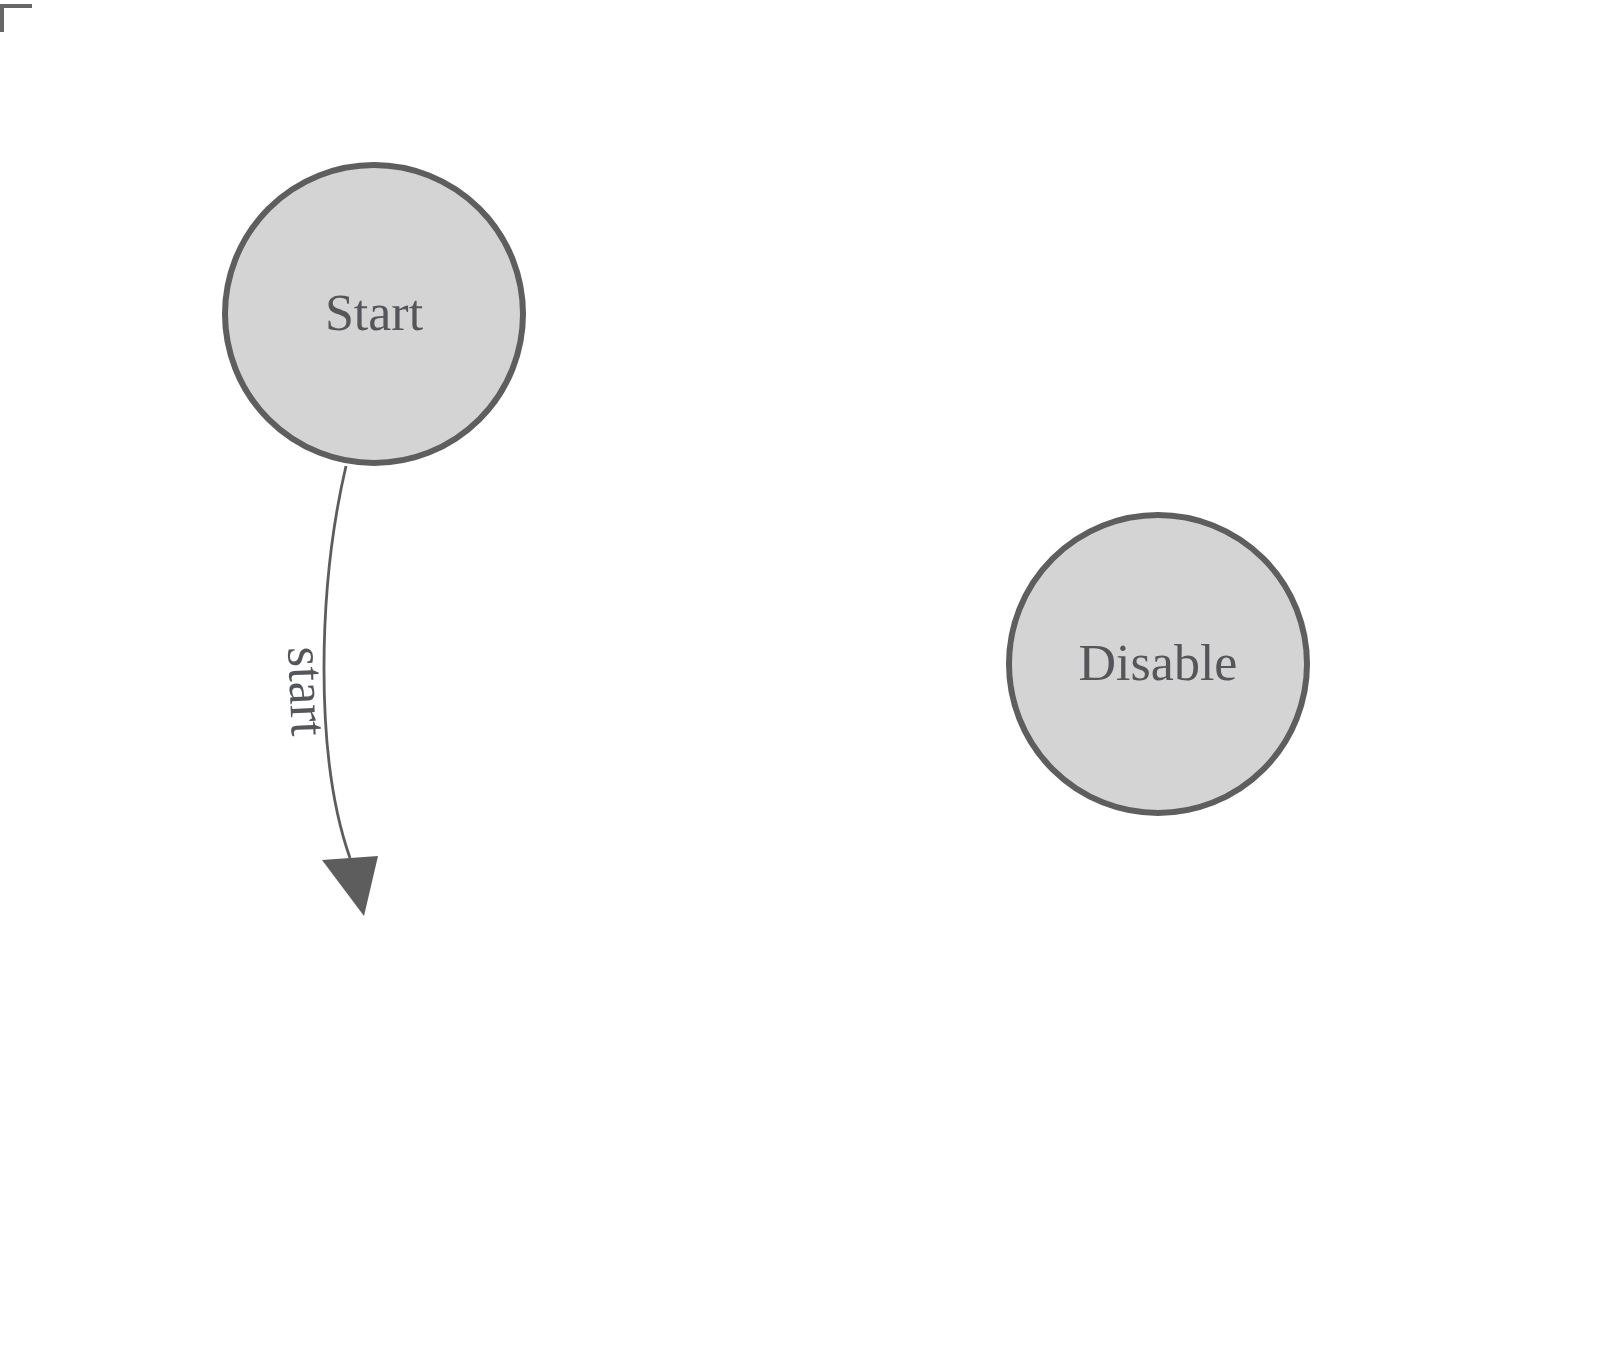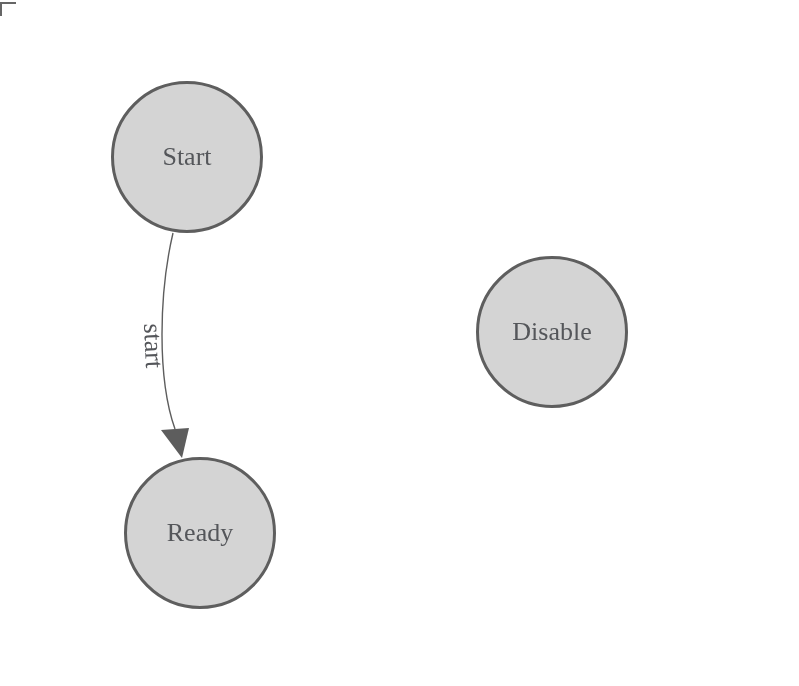--- a/index.html
+++ b/index.html
@@ -43,21 +43,21 @@
     cursor: default;
   }
   .node-label {
     font-size: 26px;
     color: #54565a;
     line-height: 1;
     user-select: none;
   }
   .node-start   { left: 111px; top: 81px;  }
   .node-ready   { left: 124px; top: 457px; }
-  .node-disable { left: 476px; top: 256px; }
+  .node-disable { left: 503px; top: 256px; }
 
   .edge-path {
     fill: none;
     stroke: #5d5d5d;
     stroke-width: 1.4;
   }
   .edge-arrowhead {
     fill: #5d5d5d;
     stroke: none;
   }
@@ -79,21 +79,18 @@
       <path class="edge-path" d="M 173,233 C 159,293 157,378 175,429"></path>
       <polygon class="edge-arrowhead" points="161,430 189,428 182,458"></polygon>
       <text class="edge-label" transform="translate(145,346) rotate(87.5)" text-anchor="middle">start</text>
     </g>
   </svg>
 
   <div class="node node-start">
     <span class="node-label">Start</span>
   </div>
 
-  <div class="node node-ready">
-    <span class="node-label">Ready</span>
-  </div>
 
   <div class="node node-disable">
     <span class="node-label">Disable</span>
   </div>
 
 </div>
 
 </body></html>

